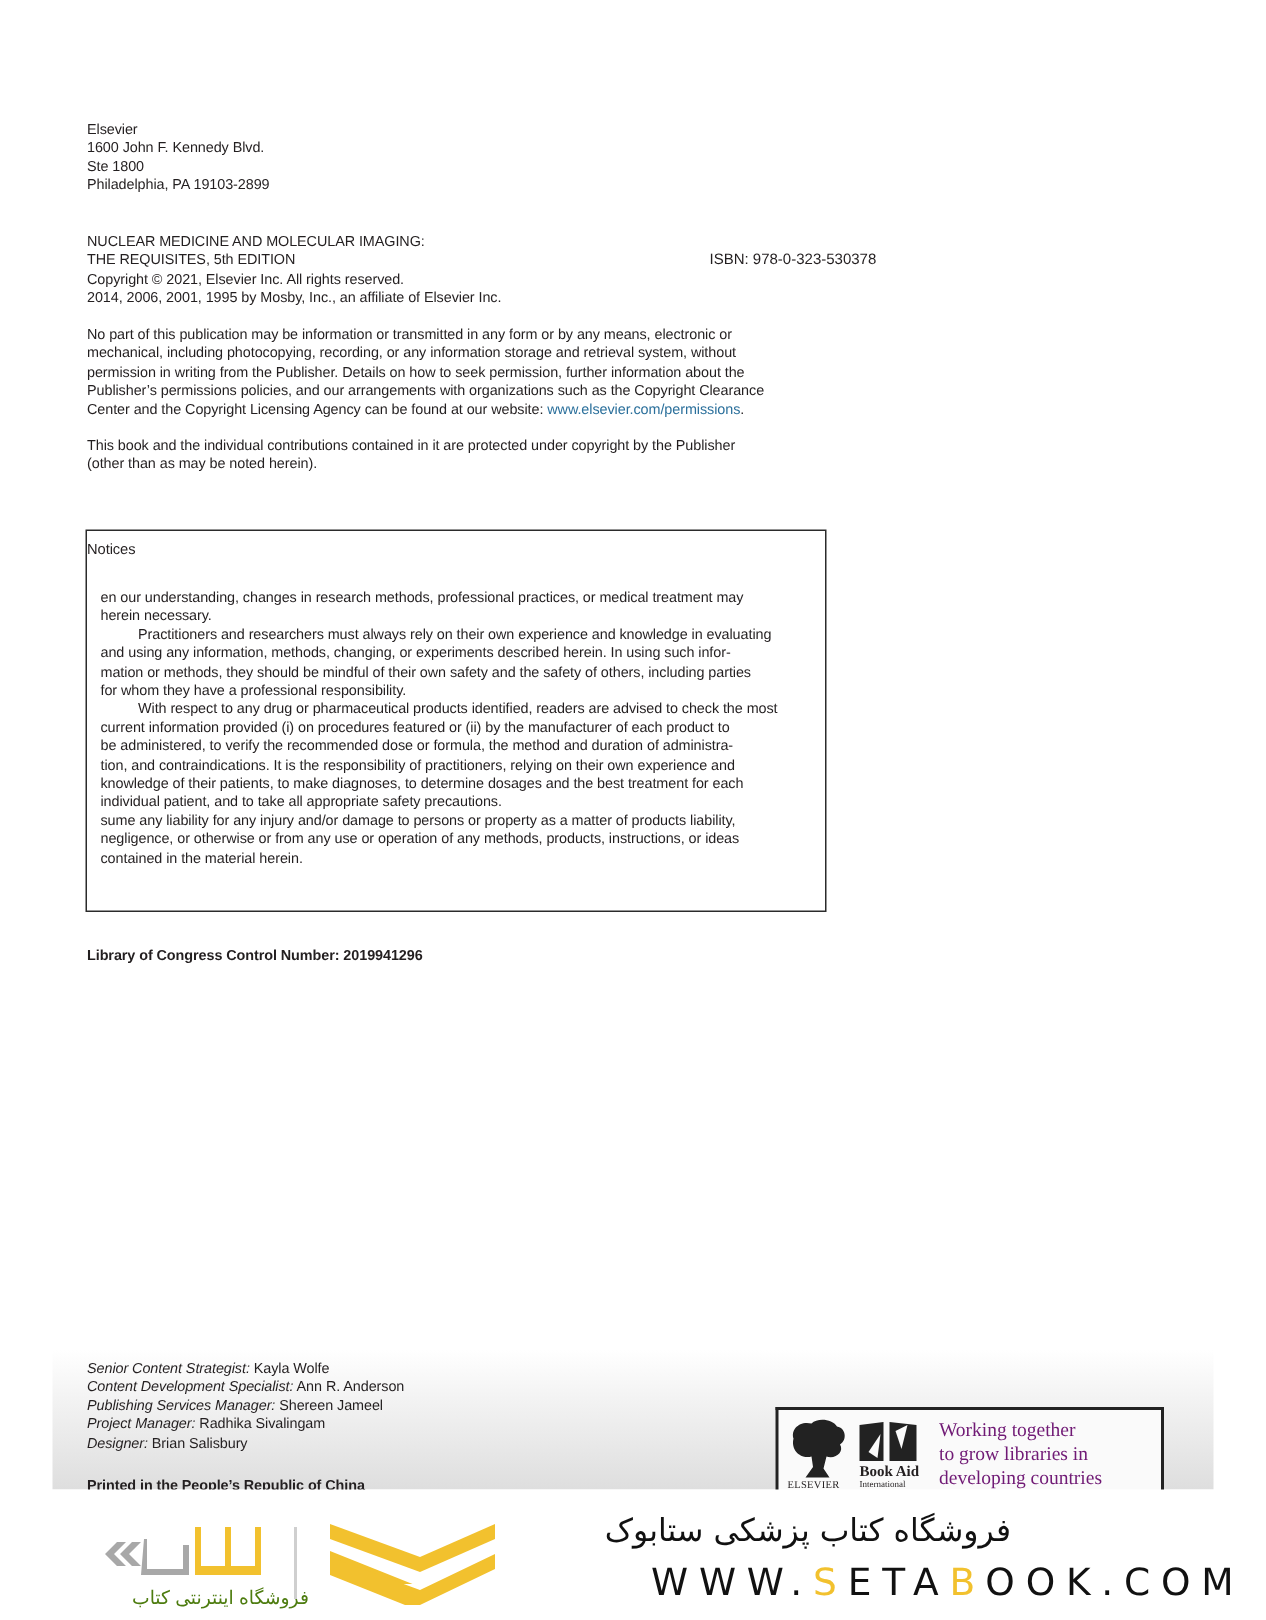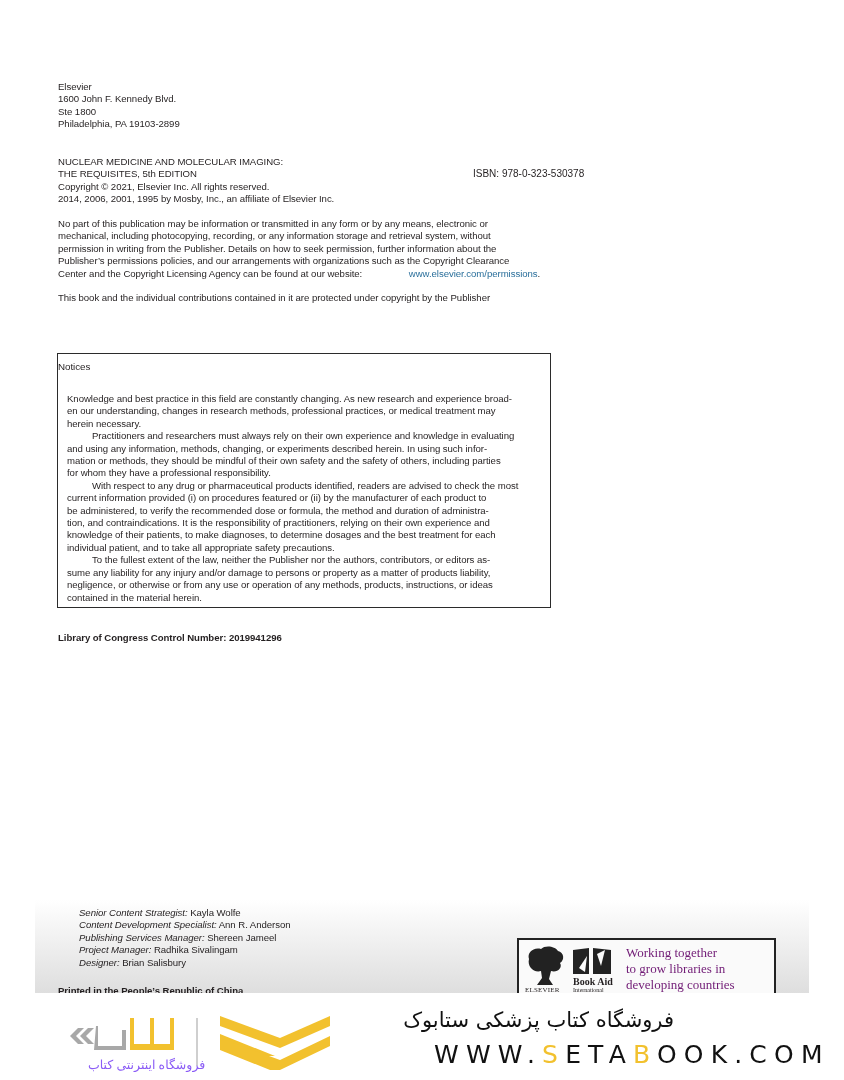--- a/index.html
+++ b/index.html
@@ -9,60 +9,60 @@
     font-family: "Liberation Sans", "DejaVu Sans", sans-serif;
   }
   .page { position: absolute; left: 0; top: 0; width: 728px; height: 1080px; }
   .t { font-size: 9.6px; line-height: 12.4px; letter-spacing: -0.05px; }
   .block { position: absolute; left: 58px; }
   .line { white-space: nowrap; display: block; }
   .address { top: 81px; }
   .title-block { top: 156px; width: 500px; }
   .isbn { position: absolute; top: 168px; left: 449px; font-size: 10px; white-space: nowrap; margin-left: 24px; }
   .rights { top: 218px; width: 500px; }
-  .rights a { color: #2a6f9b; text-decoration: none; margin-left: 44px; }
+  .rights a { color: #2a6f9b; text-decoration: none; }
   .protected { top: 292px; }
 
   .notices {
     position: absolute; left: 57px; top: 353px; width: 494px; height: 255px;
     border: 1.6px solid #2b2b2b; box-sizing: border-box;
   }
   .notices-title { position: absolute; top: 7px; left: 0; right: 0; text-align: left; font-size: 9.8px; }
   .notices-body { position: absolute; left: 9px; top: 39px; width: 480px; }
   .notices-body .p { text-indent: 0; }
   .notices-body .ind { padding-left: 25px; }
 
   .lccn { top: 632px; font-weight: bold; }
 
   .gray-band {
     position: absolute; left: 35px; top: 900px; width: 774px; height: 93px;
     background: linear-gradient(to bottom, #ffffff 0%, #f3f3f3 35%, #dedede 100%);
   }
   .credits { top: 907px; }
-  .credits i { font-style: italic; margin-left: 21px; }
+  .credits i { font-style: italic; }
   .printed { top: 985px; font-weight: bold; }
 
   .bookaid {
     position: absolute; left: 517px; top: 938px; width: 259px; height: 70px;
     border: 2px solid #222; border-bottom: none; background: #fafafa; box-sizing: border-box;
     overflow: hidden;
   }
   .ba-tree { position: absolute; left: 6px; top: 5px; width: 40px; height: 42px; }
   .ba-elsevier { position: absolute; left: 6px; top: 46px; font-family: "Liberation Serif", serif; font-size: 7px; letter-spacing: 0.2px; }
   .ba-book { position: absolute; left: 52px; top: 6px; width: 44px; height: 30px; }
   .ba-name { position: absolute; left: 54px; top: 36px; font-family: "Liberation Serif", serif; font-weight: bold; font-size: 10px; }
   .ba-intl { position: absolute; left: 54px; top: 47px; font-family: "Liberation Serif", serif; font-size: 6px; }
   .ba-slogan { position: absolute; left: 107px; top: 5px; font-family: "Liberation Serif", serif; font-size: 13px; line-height: 16px; color: #701a75; }
 
   .watermark { position: absolute; left: 0; top: 993px; width: 844px; height: 87px; background: #fff; }
   .wm-logo { position: absolute; left: 70px; top: 1016px; width: 260px; height: 62px; }
   .wm-fa-title { position: absolute; right: 54px; top: 1008px; font-family: "DejaVu Sans", sans-serif; font-size: 21px; color: #111; direction: rtl; }
   .wm-url { position: absolute; left: 434px; top: 1040px; font-family: "DejaVu Sans", sans-serif; font-size: 25px; letter-spacing: 7.2px; color: #111; white-space: nowrap; }
   .wm-url .hl { color: #f2c12e; }
-  .wm-fa-sub { position: absolute; left: 88px; top: 1057px; font-family: Liberation Serif, serif; font-size: 12.5px; color: #8b5cf6; direction: rtl; }
+  .wm-fa-sub { position: absolute; left: 88px; top: 1057px; font-family: Liberation Sans, sans-serif; font-size: 12.5px; color: #4d7c0f; direction: rtl; }
 </style>
 </head>
 <body>
 
 <div class="page">
 
   <div class="block t address">
     <span class="line">Elsevier</span>
     <span class="line">1600 John F. Kennedy Blvd.</span>
     <span class="line">Ste 1800</span>
@@ -80,46 +80,45 @@
   <div class="block t rights">
     <span class="line">No part of this publication may be information or transmitted in any form or by any means, electronic or</span>
     <span class="line">mechanical, including photocopying, recording, or any information storage and retrieval system, without</span>
     <span class="line">permission in writing from the Publisher. Details on how to seek permission, further information about the</span>
     <span class="line">Publisher’s permissions policies, and our arrangements with organizations such as the Copyright Clearance</span>
     <span class="line"><span>Center and the Copyright Licensing Agency can be found at our website: </span><a>www.elsevier.com/permissions</a><span>.</span></span>
   </div>
 
   <div class="block t protected">
     <span class="line">This book and the individual contributions contained in it are protected under copyright by the Publisher</span>
+    <span class="line">(other than as may be noted herein).</span>
   </div>
 
   <div class="notices t">
     <div class="notices-title">Notices</div>
     <div class="notices-body">
       <div class="p">
-        <span class="line">Knowledge and best practice in this field are constantly changing. As new research and experience broad-</span>
         <span class="line">en our understanding, changes in research methods, professional practices, or medical treatment may</span>
         <span class="line">herein necessary.</span>
       </div>
       <div class="p">
         <span class="line ind">Practitioners and researchers must always rely on their own experience and knowledge in evaluating</span>
         <span class="line">and using any information, methods, changing, or experiments described herein. In using such infor-</span>
         <span class="line">mation or methods, they should be mindful of their own safety and the safety of others, including parties</span>
         <span class="line">for whom they have a professional responsibility.</span>
       </div>
       <div class="p">
         <span class="line ind">With respect to any drug or pharmaceutical products identified, readers are advised to check the most</span>
         <span class="line">current information provided (i) on procedures featured or (ii) by the manufacturer of each product to</span>
         <span class="line">be administered, to verify the recommended dose or formula, the method and duration of administra-</span>
         <span class="line">tion, and contraindications. It is the responsibility of practitioners, relying on their own experience and</span>
         <span class="line">knowledge of their patients, to make diagnoses, to determine dosages and the best treatment for each</span>
         <span class="line">individual patient, and to take all appropriate safety precautions.</span>
       </div>
       <div class="p">
-        <span class="line ind">To the fullest extent of the law, neither the Publisher nor the authors, contributors, or editors as-</span>
         <span class="line">sume any liability for any injury and/or damage to persons or property as a matter of products liability,</span>
         <span class="line">negligence, or otherwise or from any use or operation of any methods, products, instructions, or ideas</span>
         <span class="line">contained in the material herein.</span>
       </div>
     </div>
   </div>
 
   <div class="block t lccn">Library of Congress Control Number: 2019941296</div>
 
   <div class="gray-band"></div>

